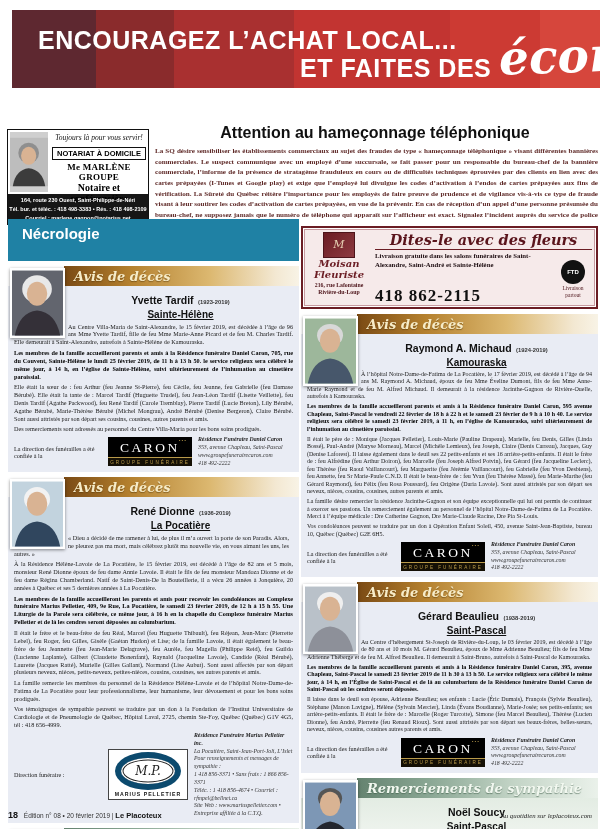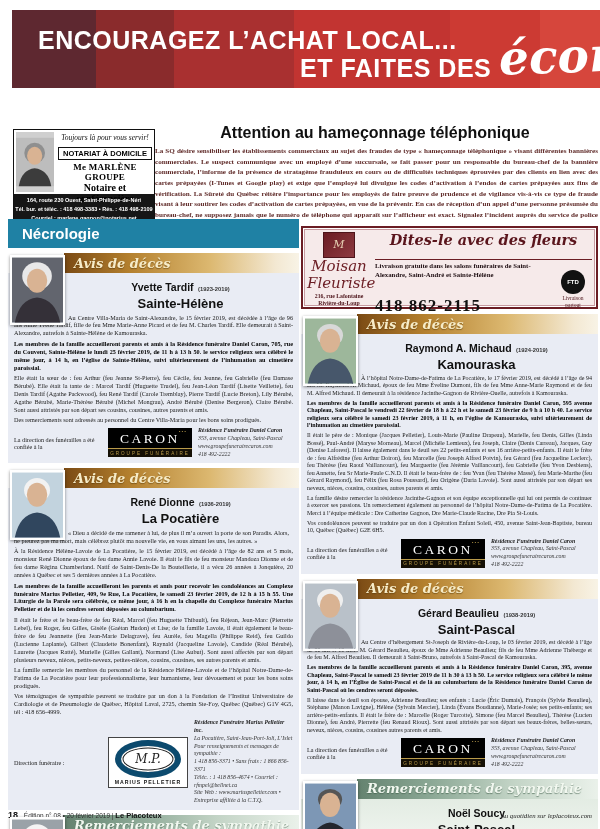--- a/index.html
+++ b/index.html
@@ -17,51 +17,51 @@
   .banner-script{position:absolute;left:487px;top:18px;color:#fff;font-family:"DejaVu Serif",serif;
     font-style:italic;font-weight:bold;font-size:47px;transform:rotate(-2deg);white-space:nowrap;}
 
   
   .headline{position:absolute;top:124px;left:150px;width:450px;text-align:center;
     font-family:"Liberation Sans",sans-serif;font-weight:bold;font-size:16px;color:#101010;}
   .article{position:absolute;top:146px;left:155px;width:443px;font-size:7.1px;line-height:1.5;
     text-align:justify;color:#5f2a28;font-weight:600;}
 
   
-  .notary{position:absolute;top:129px;left:13px;width:142px;height:96px;border:1px solid #111;background:#fff;box-sizing:border-box;}
+  .notary{position:absolute;top:129px;left:7px;width:142px;height:96px;border:1px solid #111;background:#fff;box-sizing:border-box;}
   .notary-top{display:flex;height:64px;}
   .notary-photo{width:38px;height:60px;margin:2px;flex:0 0 auto;background:#cfcfcf;}
   .notary-photo svg{width:100%;height:100%;}
   .notary-txt{flex:1;text-align:center;padding-top:3px;}
   .notary-tagline{font-style:italic;font-size:7.5px;color:#111;}
   .notary-title{display:inline-block;border:1px solid #111;font-family:"Liberation Sans",sans-serif;
     font-weight:bold;font-size:7.5px;padding:1px 4px;margin:2px 0;}
   .notary-name{font-size:9px;font-weight:bold;letter-spacing:.3px;}
   .notary-sub{font-size:10px;font-weight:bold;}
   .notary-bottom{background:#161616;color:#fff;height:28px;text-align:center;
     font-family:"Liberation Sans",sans-serif;font-weight:bold;font-size:5.5px;line-height:1.6;padding-top:2px;box-sizing:border-box;}
 
   
   .col-left{position:absolute;left:8px;top:219px;width:291px;}
   .col-right{position:absolute;left:301px;top:226px;width:297px;}
 
   .necro-bar{background:#1f81a4;color:#fff;font-family:"Liberation Sans",sans-serif;
-    font-weight:bold;font-size:15px;height:29px;line-height:29px;padding-left:14px;box-sizing:border-box;}
+    font-weight:bold;font-size:15px;height:42px;line-height:29px;padding-left:14px;box-sizing:border-box;}
 
   
   .florist{border:2px solid #6b1d24;background:#f6eaea;box-shadow:inset 0 0 0 1px #fff, inset 0 0 0 2px #c79aa0;
     height:83px;box-sizing:border-box;display:flex;padding:3px 4px;}
   .flo-left{width:64px;flex:0 0 auto;text-align:center;color:#6b1d24;}
   .flo-crest{width:30px;height:24px;margin:1px auto 0;background:linear-gradient(135deg,#6b1d24,#8d3a40);
     border:1px solid #4d141a;color:#e8d3b5;font-family:"DejaVu Serif",serif;font-style:italic;font-size:11px;line-height:24px;}
-  .flo-shop{font-family:"DejaVu Serif",serif;font-style:italic;font-size:15px;line-height:1.1;}
+  .flo-shop{font-family:"DejaVu Serif",serif;font-style:italic;font-size:10px;line-height:1.1;font-weight:bold;}
   .flo-addr{font-size:5.8px;font-weight:bold;line-height:1.25;margin-top:2px;color:#4d141a;}
   .flo-main{flex:1;padding-left:4px;}
   .flo-title{font-family:"DejaVu Serif",serif;font-style:italic;font-weight:bold;font-size:14.5px;
-    color:#5a151c;text-align:center;border-bottom:1px solid #6b1d24;padding-bottom:11px;margin-bottom:2px;}
+    color:#5a151c;text-align:center;border-bottom:1px solid #6b1d24;padding-bottom:1px;margin-bottom:2px;}
   .flo-body{display:flex;}
   .flo-mid{flex:1;}
   .flo-free{font-weight:bold;font-size:6.8px;line-height:1.3;color:#201014;}
   .flo-phone{font-family:"Liberation Serif",serif;font-weight:bold;font-size:17px;letter-spacing:1px;color:#111;margin:16px 0;}
   .flo-open{font-weight:bold;font-size:6.8px;line-height:1.3;color:#201014;}
   .flo-right{width:38px;flex:0 0 auto;text-align:center;}
   .ftd-circle{width:24px;height:24px;border-radius:50%;background:#111;color:#fff;margin:8px auto 1px;
     font-family:"Liberation Sans",sans-serif;font-size:6px;font-weight:bold;line-height:24px;}
   .flo-badge{font-size:5.5px;color:#4d141a;line-height:1.2;}
 
@@ -75,21 +75,21 @@
   .avis-banner.green{background:linear-gradient(90deg,#64826f,#8aa794 30%,#c3d4c6 65%,#eaf1ea);text-align:right;}
   .script-hdr{font-family:"DejaVu Serif",serif;font-style:italic;font-weight:bold;font-size:13px;
     color:#f7ecc8;text-shadow:0 1px 1px rgba(90,60,10,.6);white-space:nowrap;}
   .avis-banner.green .script-hdr{color:#f2f8f0;text-shadow:0 1px 1px rgba(60,90,70,.6);}
   .obit-body{background:#e9ecf4;padding:3px 6px 5px;}
   .obit-body.green{background:linear-gradient(180deg,#e3ece3,#f8faf7);}
   .float-spacer{float:left;width:54px;height:44px;}
   .obit-namehead{text-align:center;font-family:"Liberation Sans",sans-serif;margin:1px 0 2px;}
   .obit-name{font-weight:bold;font-size:10.5px;color:#111;}
   .obit-years{font-size:5.8px;font-weight:bold;color:#333;}
-  .obit-place{font-weight:bold;font-size:13px;color:#111;margin-top:1px;}
+  .obit-place{font-weight:bold;font-size:10px;color:#111;margin-top:1px;text-decoration:underline;}
   .op{font-size:6.2px;line-height:1.28;text-align:justify;color:#1a1a1a;margin:2.5px 0;}
   .op.b{font-weight:bold;color:#000;}
   .op.quote{font-style:normal;margin-right:4px;}
   .col-right .op{font-size:6px;line-height:1.25;}
 
   .funeral-row{display:flex;align-items:center;gap:6px;margin-top:3px;}
   .funeral-intro{font-size:6.2px;color:#1a1a1a;flex:0 0 88px;}
   .caron-logo{flex:0 0 84px;}
   .caron-box{background:#000;color:#fff;text-align:center;font-size:13.5px;letter-spacing:2.5px;
     padding:3px 0 1px;position:relative;font-family:"Liberation Serif",serif;}

